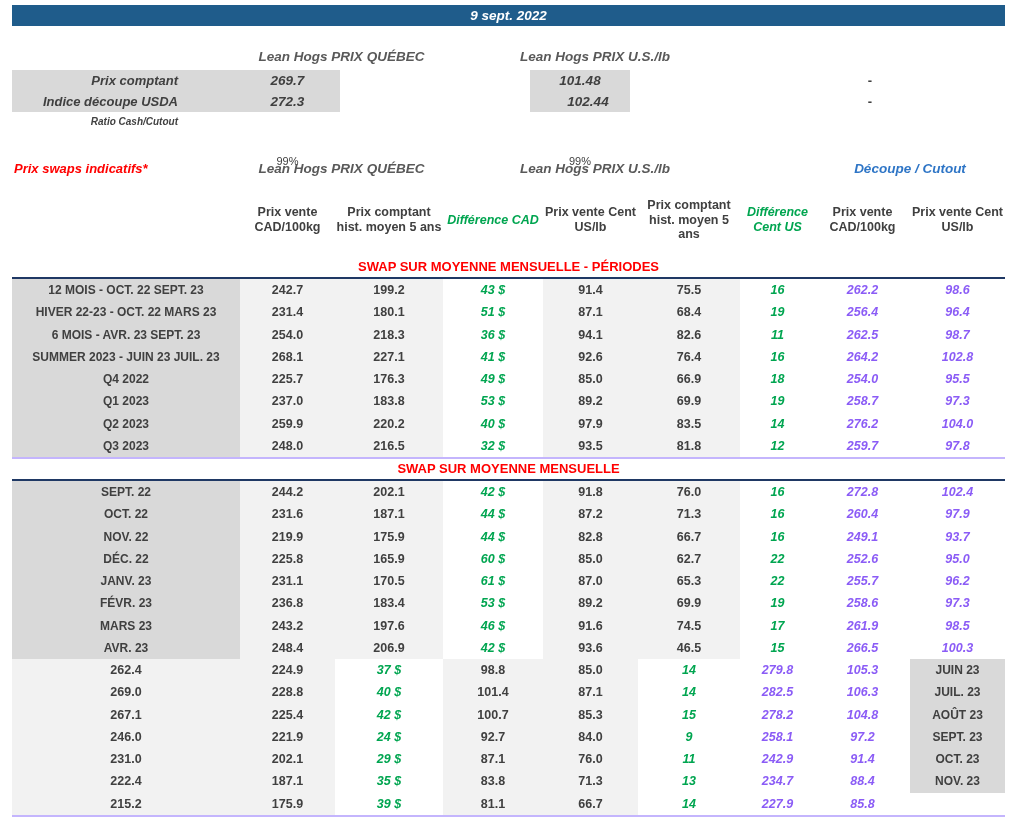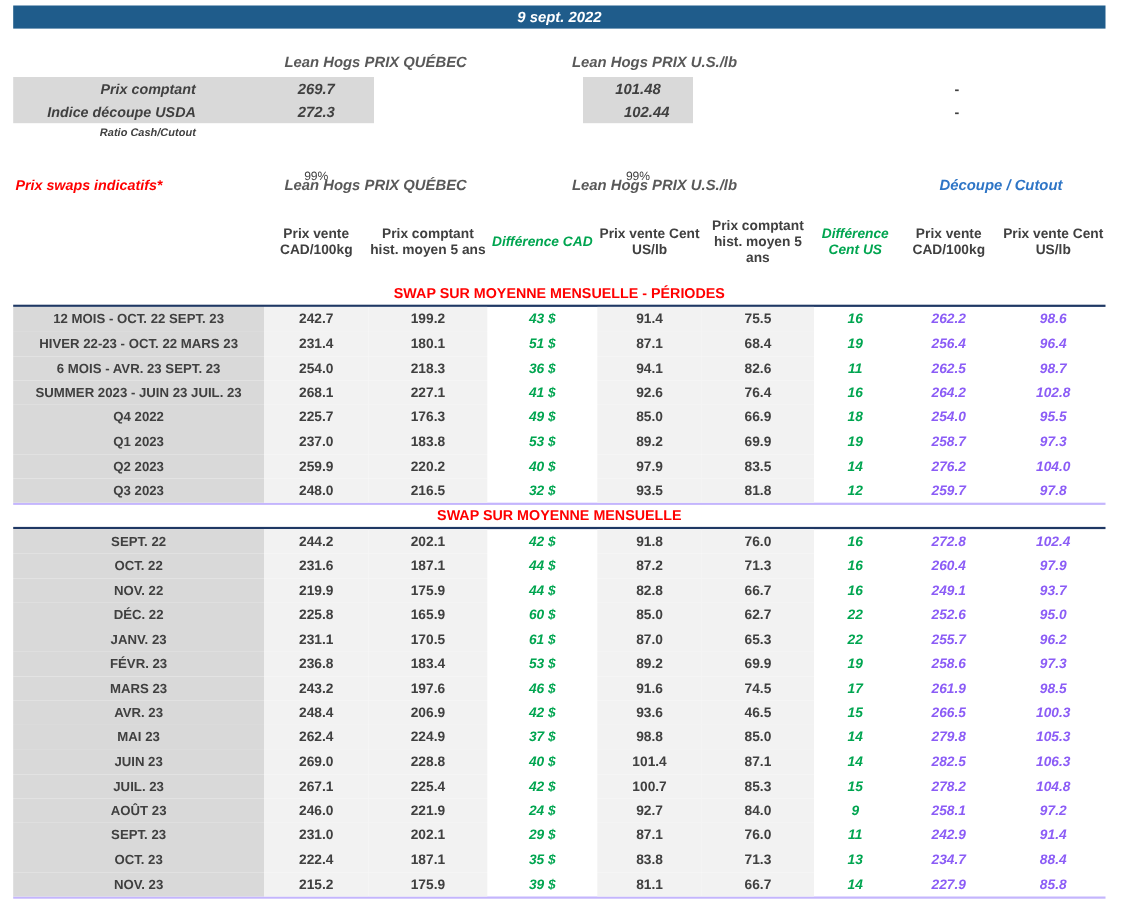--- a/index.html
+++ b/index.html
@@ -256,21 +256,20 @@
       <div class="cell cell-blue">98.5</div>
       <div class="cell cell-label">AVR. 23</div>
       <div class="cell bgA">248.4</div>
       <div class="cell bgA">206.9</div>
       <div class="cell cell-diff">42 $</div>
       <div class="cell bgA">93.6</div>
       <div class="cell bgA">46.5</div>
       <div class="cell cell-diff">15</div>
       <div class="cell cell-blue">266.5</div>
       <div class="cell cell-blue">100.3</div>
-      <div class="cell cell-label">MAI 23</div>
       <div class="cell bgA">262.4</div>
       <div class="cell bgA">224.9</div>
       <div class="cell cell-diff">37 $</div>
       <div class="cell bgA">98.8</div>
       <div class="cell bgA">85.0</div>
       <div class="cell cell-diff">14</div>
       <div class="cell cell-blue">279.8</div>
       <div class="cell cell-blue">105.3</div>
       <div class="cell cell-label">JUIN 23</div>
       <div class="cell bgA">269.0</div>

